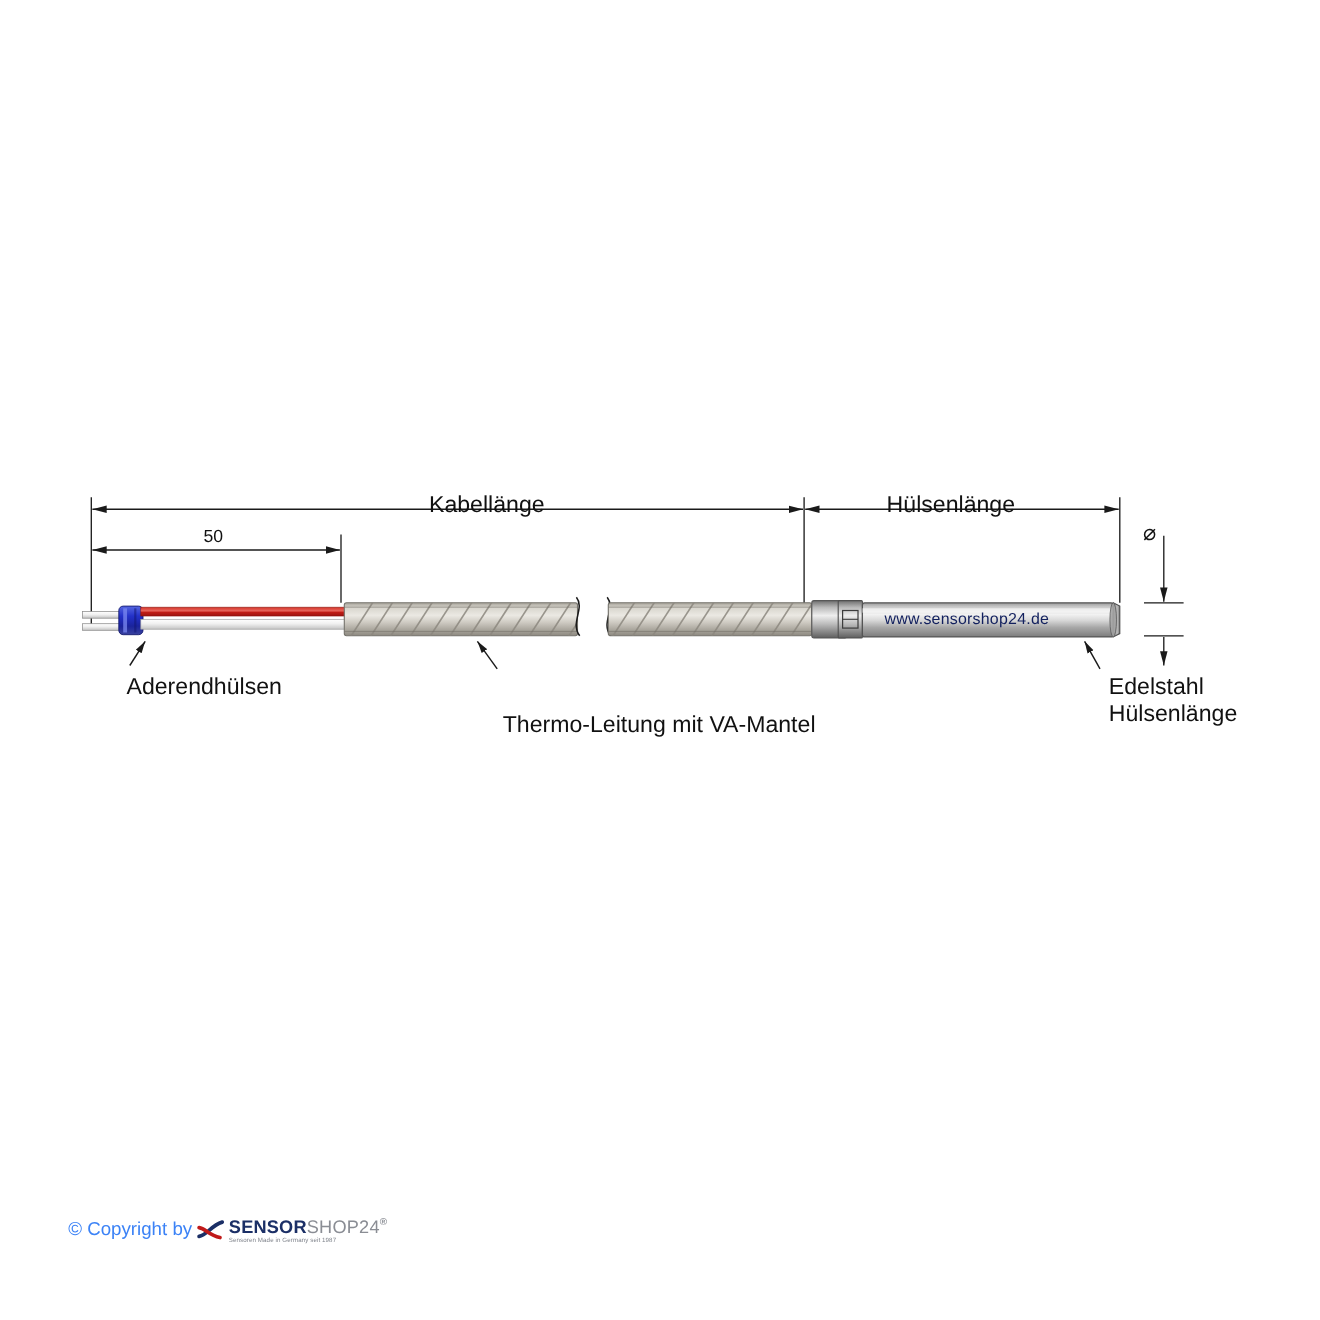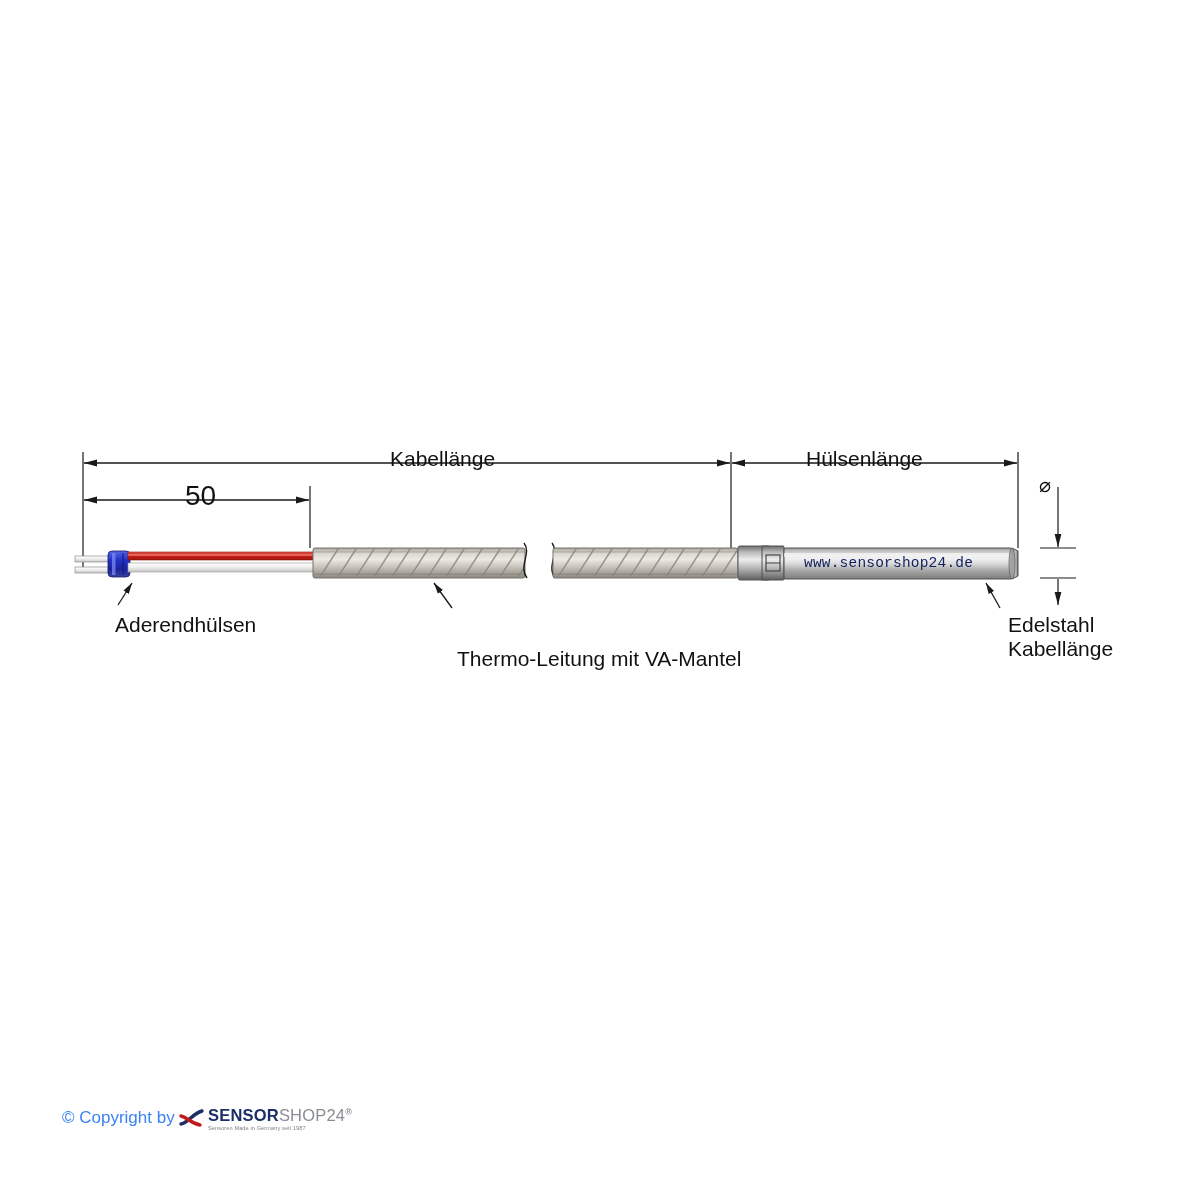--- a/index.html
+++ b/index.html
@@ -34,21 +34,21 @@
     white-space: pre;
     line-height: 1.12;
   }
   .lbl-dim {
     font-size: 21px;
   }
   .lbl-call {
     font-size: 21px;
   }
   .lbl-50 {
-    font-size: 28px;
+    font-size: 16px;
   }
   .lbl-url {
     font-size: 14.5px;
     color: #12205e;
     letter-spacing: 0.2px;
   }
   .copyright {
     position: absolute;
     left: 62px;
     top: 1108px;
@@ -280,23 +280,23 @@
 
   <div class="lbl lbl-50" style="left:185px; top:480px;">50</div>
 
   <div class="lbl" style="left:1039px; top:474px; font-size:20px;">⌀</div>
 
   <div class="lbl lbl-call" style="left:115px; top:613px;">Aderendhülsen</div>
 
   <div class="lbl lbl-call" style="left:457px; top:647px;">Thermo-Leitung mit VA-Mantel</div>
 
   <div class="lbl lbl-call" style="left:1008px; top:613px;">Edelstahl
-Kabellänge</div>
-
-  <div class="lbl lbl-url" style="left:804px; top:555px;font-family:Liberation Mono, monospace;">www.sensorshop24.de</div>
+Hülsenlänge</div>
+
+  <div class="lbl lbl-url" style="left:804px; top:555px;">www.sensorshop24.de</div>
 
   <div class="copyright">© Copyright by</div>
 
   <div class="brandwrap">
     <svg width="30" height="30" viewBox="0 0 30 30">
       <path d="M3,20 C10,19 14,10 24,7" stroke="#1b2f66" stroke-width="3.4" fill="none" stroke-linecap="round"></path>
       <path d="M3,12 C9,13 12,19 22,21" stroke="#c01a1a" stroke-width="3.4" fill="none" stroke-linecap="round"></path>
     </svg>
     <div class="brand-text"><span>SENSOR</span><span class="gray">SHOP24</span><span class="reg">®</span></div>
     <div class="brand-sub">Sensoren Made in Germany seit 1987</div>

